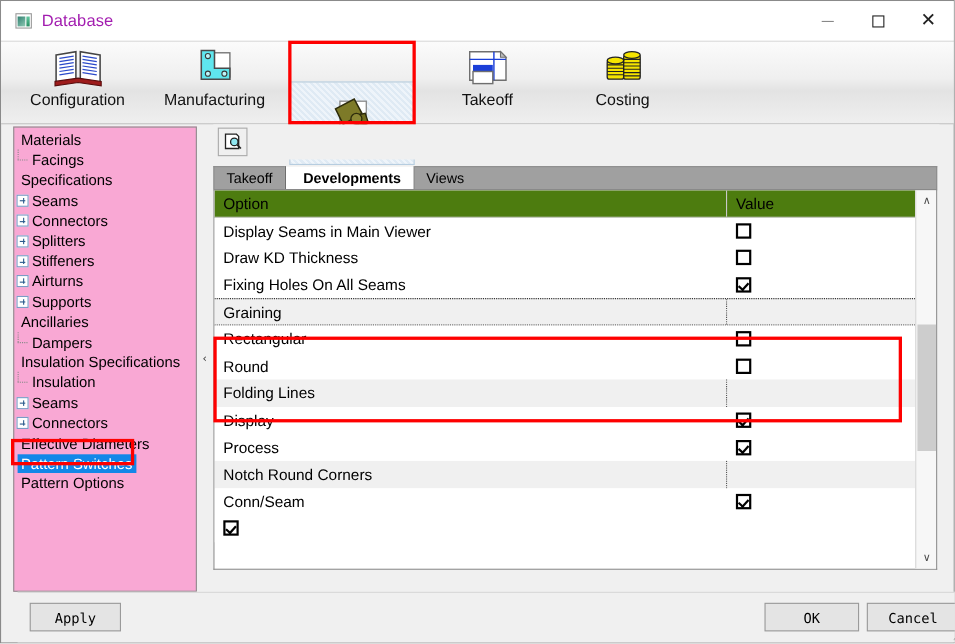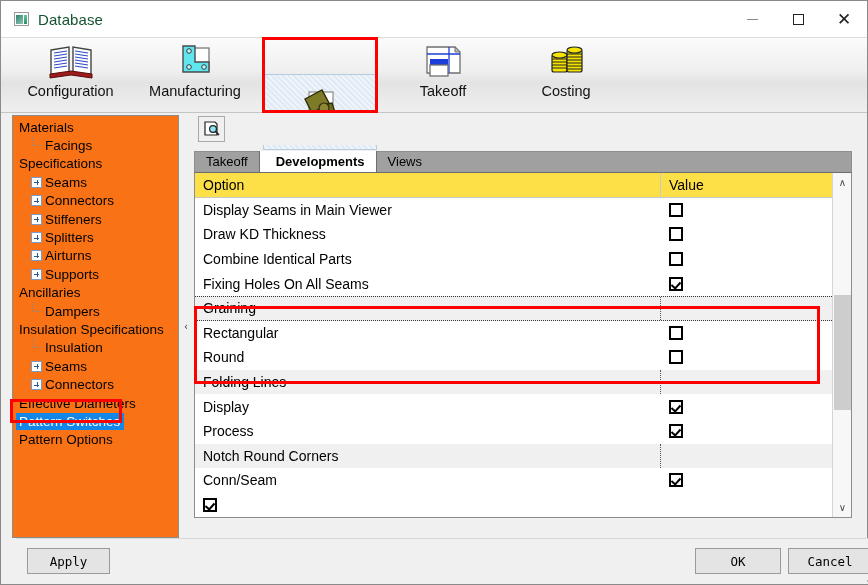--- a/index.html
+++ b/index.html
@@ -32,21 +32,21 @@
     display:block;
   }
   .title-icon i{
     position:absolute;display:block;
   }
   .title-icon .sq1{left:1px;top:2px;width:7px;height:9px;
     background:linear-gradient(135deg,#2f7f6f,#8fc9b4);}
   .title-icon .sq2{left:9px;top:2px;width:3px;height:9px;
     background:linear-gradient(180deg,#63c9a2,#2a8f63);}
   .title-text{
-    font-size:15px;color:#14532d;letter-spacing:.1px;text-align:center;
+    font-size:15px;color:#a21caf;letter-spacing:.1px;text-align:center;
   }
   .winbtns{position:absolute;right:0;top:0;height:36px;display:flex;}
   .winbtn{width:46px;height:36px;display:flex;align-items:center;justify-content:center;
     color:#222;font-size:15px;line-height:1;}
   .winbtn.min::after{content:"";display:block;width:11px;height:1px;background:#888;}
   .winbtn.max::after{content:"";display:block;width:11px;height:11px;border:1px solid #222;box-sizing:border-box;}
   .winbtn.close{font-size:17px;font-family:"DejaVu Sans",sans-serif;}
 
   
   .ribbon{
@@ -67,21 +67,21 @@
       repeating-linear-gradient(45deg,#dfeaf4 0 2px,#eef4fa 2px 4px);
     border:1px solid #b6cde0;
   }
 
   
   .anno{position:absolute;border:3px solid #fe0000;box-sizing:border-box;pointer-events:none;z-index:50;}
 
   
   .tree-panel{
     position:absolute;left:11px;top:114px;width:167px;height:423px;
-    background:#f97316;border:1px solid #8d8d8d;box-sizing:border-box;
+    background:#f9a8d4;border:1px solid #8d8d8d;box-sizing:border-box;
     overflow:hidden;
   }
   .tree-list{position:absolute;left:0;top:2px;width:165px;}
   .tnode{
     height:18.4px;display:flex;align-items:center;font-size:13.5px;color:#000;
     white-space:nowrap;
   }
   .tnode .tg{
     width:11px;height:11px;box-sizing:border-box;
     border:1px solid #7a9cc6;background:#fff;
@@ -90,21 +90,21 @@
   .tnode .tg::before{content:"";position:absolute;left:2px;top:4.5px;width:5px;height:1px;background:#2b5a8c;}
   .tnode .tg::after{content:"";position:absolute;left:4.5px;top:2px;width:1px;height:5px;background:#2b5a8c;}
   .tnode .tdash{
     width:11px;height:11px;margin-right:3px;flex:none;position:relative;
   }
   .tnode .tdash::before{content:"";position:absolute;left:1px;top:5px;width:9px;height:0;
     border-top:1px dotted #8a8a8a;}
   .tnode .tdash::after{content:"";position:absolute;left:1px;top:-4px;width:0;height:9px;
     border-left:1px dotted #8a8a8a;}
   .tnode .tlabel{padding-left:0;}
-  .tnode.indent{padding-left:18px;}
+  .tnode.indent{padding-left:2px;}
   .tnode.root{padding-left:6px;}
   .tnode.sel .tlabel{background:#1387e8;color:#fff;padding:1px 4px 1px 3px;margin-left:-3px;}
 
   
   .splitter{
     position:absolute;left:180px;top:114px;width:10px;height:423px;
     background:#f0f0f0;display:flex;align-items:center;justify-content:center;
     font-size:10px;color:#3a3a3a;font-family:"DejaVu Sans",sans-serif;
   }
 
@@ -136,21 +136,21 @@
     position:absolute;left:0;top:59px;width:658px;height:346px;
     border:1px solid #8d8d8d;border-top:1px solid #6e6e6e;box-sizing:border-box;
     background:#fff;overflow:hidden;
   }
   .grid-inner{position:absolute;left:0;top:0;width:637px;height:344px;}
   .grow{
     position:relative;height:24.6px;width:637px;
     display:flex;align-items:center;box-sizing:border-box;
     background:#fff;
   }
-  .grow.hdr{background:#fde047;border-bottom:1px solid #c8c8c8;}
+  .grow.hdr{background:#4d7c0f;border-bottom:1px solid #c8c8c8;}
   .grow.group{background:#f0f0f0;}
   .gcell-opt{
     width:466px;height:100%;display:flex;align-items:center;
     padding-left:8px;box-sizing:border-box;font-size:14px;color:#000;
   }
   .gcell-val{
     flex:1;height:100%;display:flex;align-items:center;
     padding-left:8px;box-sizing:border-box;font-size:14px;color:#000;
   }
   .grow.hdr .gcell-opt{border-right:1px solid #c8c8c8;}
@@ -329,25 +329,25 @@
         <div class="tnode indent">
           <span class="tg"></span>
           <span class="tlabel">Seams</span>
         </div>
         <div class="tnode indent">
           <span class="tg"></span>
           <span class="tlabel">Connectors</span>
         </div>
         <div class="tnode indent">
           <span class="tg"></span>
+          <span class="tlabel">Splitters</span>
+        </div>
+        <div class="tnode indent">
+          <span class="tg"></span>
           <span class="tlabel">Stiffeners</span>
-        </div>
-        <div class="tnode indent">
-          <span class="tg"></span>
-          <span class="tlabel">Splitters</span>
         </div>
         <div class="tnode indent">
           <span class="tg"></span>
           <span class="tlabel">Airturns</span>
         </div>
         <div class="tnode indent">
           <span class="tg"></span>
           <span class="tlabel">Supports</span>
         </div>
         <div class="tnode root">
@@ -419,26 +419,20 @@
               <span class="cb"></span>
             </div>
           </div>
           <div class="grow">
             <div class="gcell-opt">Draw KD Thickness</div>
             <div class="gcell-val">
               <span class="cb"></span>
             </div>
           </div>
           <div class="grow">
-            <div class="gcell-opt">Combine Identical Parts</div>
-            <div class="gcell-val">
-              <span class="cb"></span>
-            </div>
-          </div>
-          <div class="grow">
             <div class="gcell-opt">Fixing Holes On All Seams</div>
             <div class="gcell-val">
               <span class="cb on"></span>
             </div>
           </div>
           <div class="grow group dotted">
             <div class="gcell-opt">Graining</div>
             <div class="gcell-val"></div>
           </div>
           <div class="grow">

